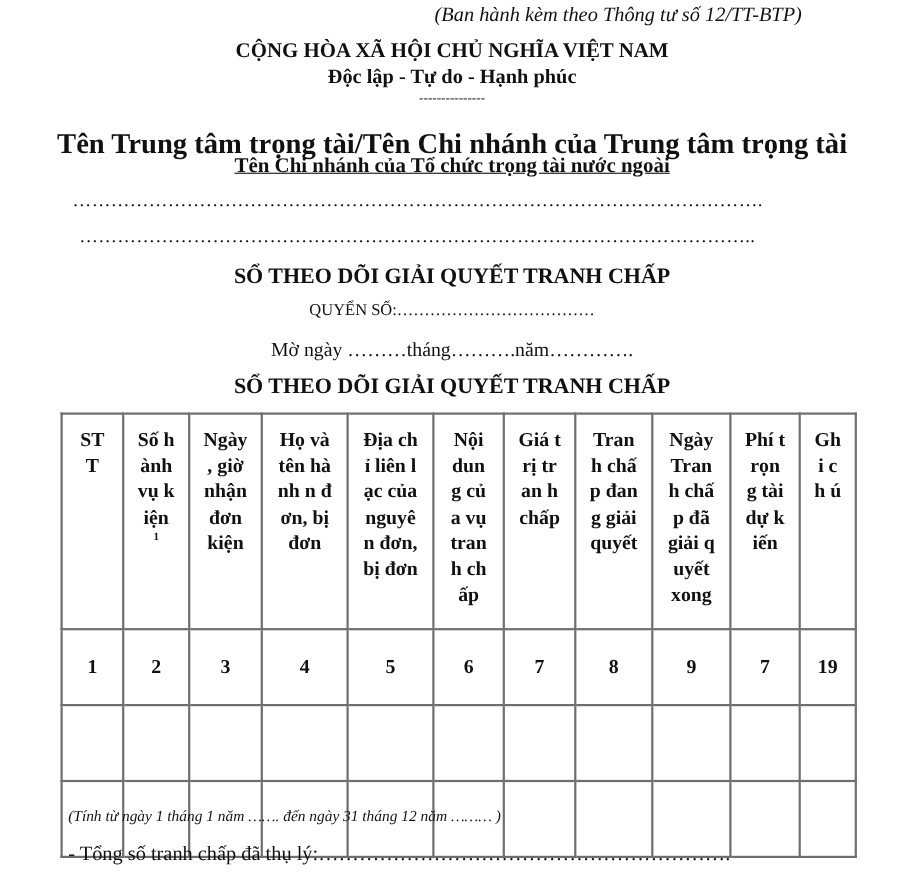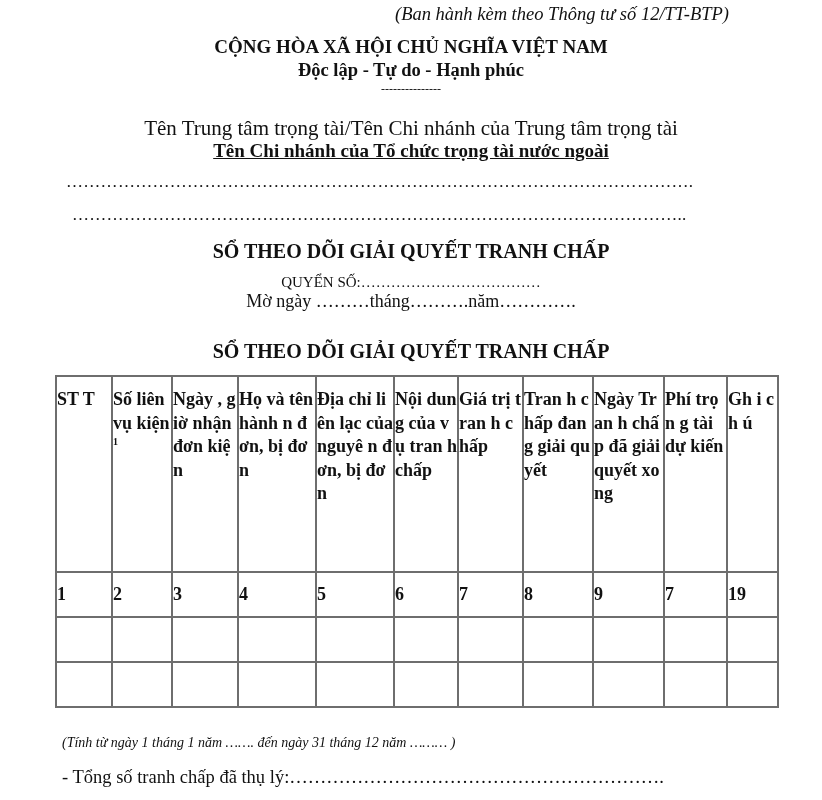--- a/index.html
+++ b/index.html
@@ -6,37 +6,37 @@
     body {
       width: 822px; height: 800px; overflow: hidden; position: relative;
       font-family: "Liberation Serif", "DejaVu Serif", serif; color: #111111;
     }
     .abs { position: absolute; white-space: nowrap; text-align: center; }
     .center { left: 0; width: 822px; text-align: center; }
     .note-top { left: 395px; top: 4px; font-size: 18.5px; font-style: italic; }
     .h-republic { top: 36px; font-size: 19px; font-weight: bold; }
     .h-motto { top: 60px; font-size: 18.5px; font-weight: bold; }
     .h-dash { top: 82px; font-size: 12px; letter-spacing: 0px; }
-    .h-center1 { top: 116px; font-size: 21px; font-weight: normal; }
+    .h-center1 { top: 116px; font-size: 26px; font-weight: bold; }
     .h-center2 { top: 140px; font-size: 19px; font-weight: bold; text-decoration: underline; }
     .dots1 { left: 66px; top: 172px; font-size: 17px; letter-spacing: 0.3px; }
     .dots2 { left: 72px; top: 205px; font-size: 17px; letter-spacing: 0.3px; }
     .title1 { top: 240px; font-size: 20px; font-weight: bold; }
     .book-no { top: 274px; font-size: 15px; }
-    .open-date { top: 291px; font-size: 18px; text-align: center; }
+    .open-date { top: 308px; font-size: 18px; text-align: center; }
     .title2 { top: 340px; font-size: 20px; font-weight: bold; }
 
     table.ledger {
       position: absolute; left: 55px; top: 375px;
       border-collapse: collapse; table-layout: fixed;
       width: 722px;
     }
     table.ledger td, table.ledger th {
-      border: 2px solid #6e6e6e; padding: 0; vertical-align: top;
-      text-align: left; font-weight: bold;
+      border: 2px solid #6e6e6e; padding: 12px; vertical-align: top;
+      text-align: center; font-weight: bold;
     }
     table.ledger th {
       font-size: 18px; line-height: 23.5px; padding-top: 11px; height: 196px;
       white-space: normal; word-break: break-all; box-sizing: border-box;
     }
     table.ledger th .sup { display: block; font-size: 10px; line-height: 14px; }
     table.ledger tr.num td { height: 43px; vertical-align: middle; font-size: 18px; }
     table.ledger tr.blank td { height: 43px; }
 
     .period { left: 62px; top: 735px; font-size: 14px; font-style: italic; }
@@ -68,21 +68,21 @@
       <col style="width:64px">
       <col style="width:65px">
       <col style="width:70px">
     <col style="width:71px">
       <col style="width:63px">
       <col style="width:51px">
   </colgroup>
   <tbody>
       <tr>
     <th><span>ST T</span></th>
-    <th><span>Số liên vụ kiện</span><span class="sup">1</span></th>
+    <th><span>Số hành vụ kiện</span><span class="sup">1</span></th>
     <th><span>Ngày , giờ nhận đơn kiện</span></th>
     <th><span>Họ và tên hành n đơn, bị đơn</span></th>
     <th><span>Địa chỉ liên lạc của nguyê n đơn, bị đơn</span></th>
     <th><span>Nội dung của vụ tran h chấp</span></th>
     <th><span>Giá trị tran h chấp</span></th>
     <th><span>Tran h chấp đang giải quyết</span></th>
     <th><span>Ngày Tran h chấp đã giải quyết xong</span></th>
     <th><span>Phí trọn g tài dự kiến</span></th>
     <th><span>Gh i ch ú</span></th>
   </tr>

